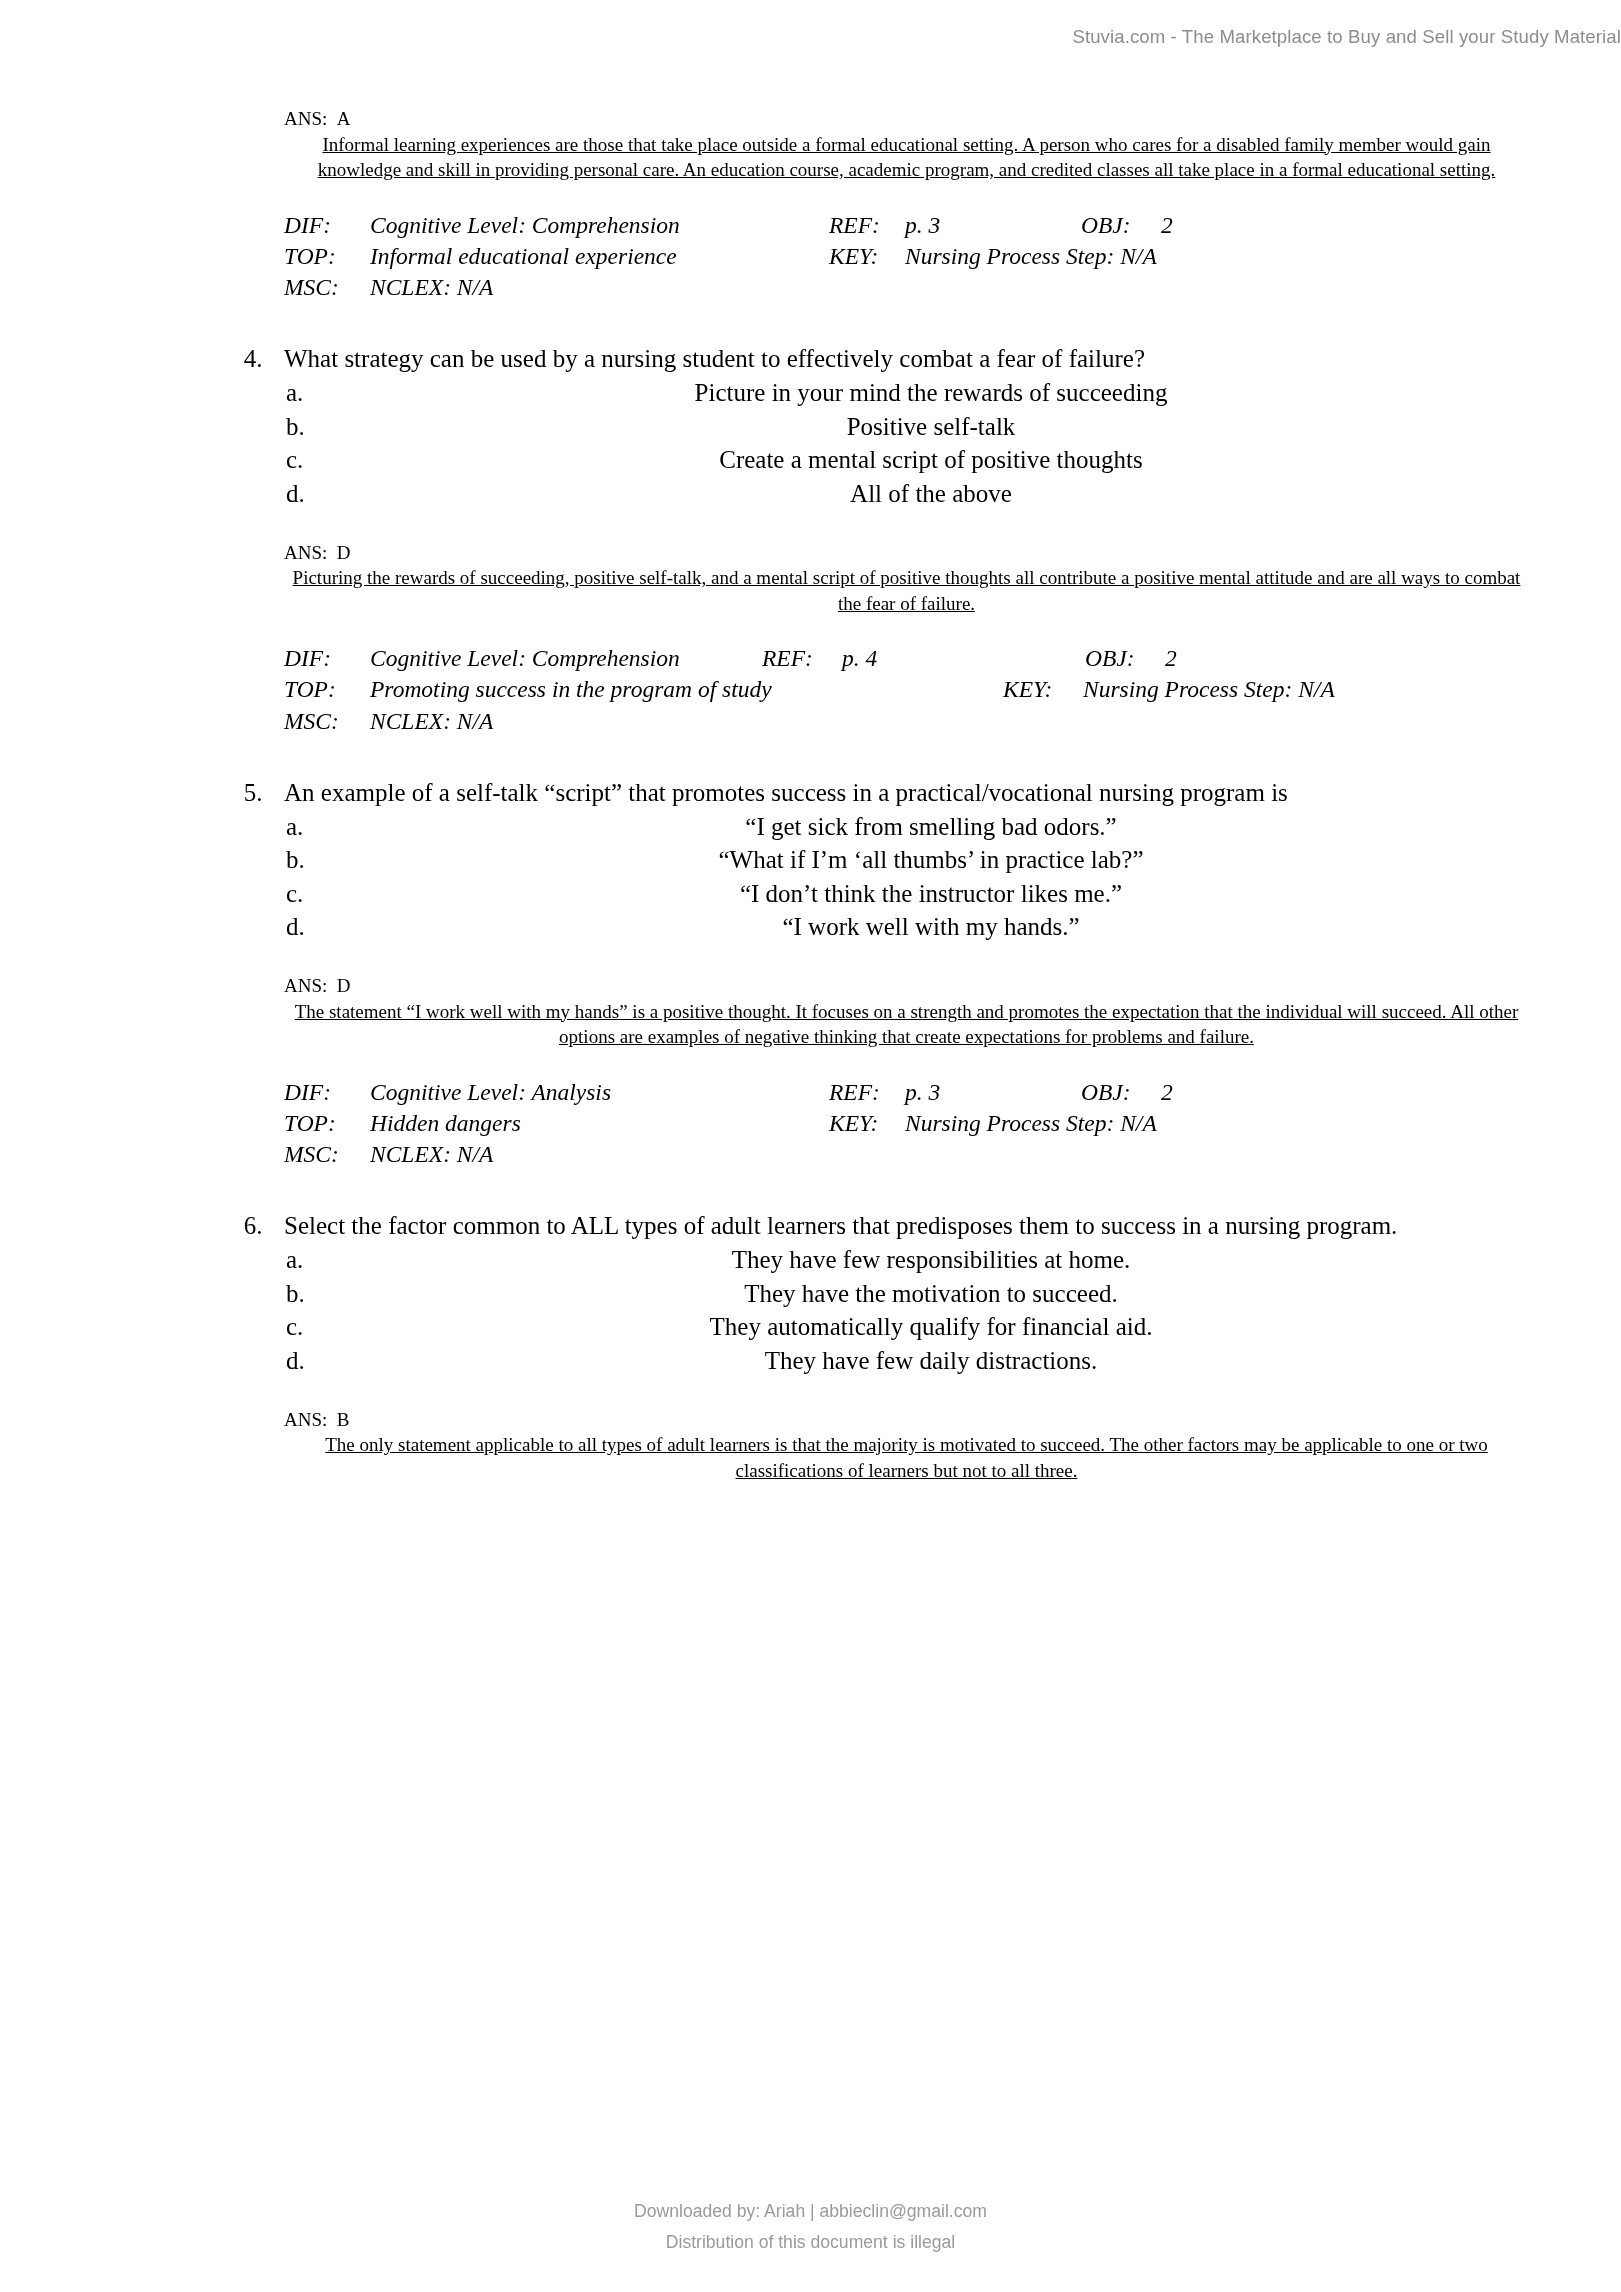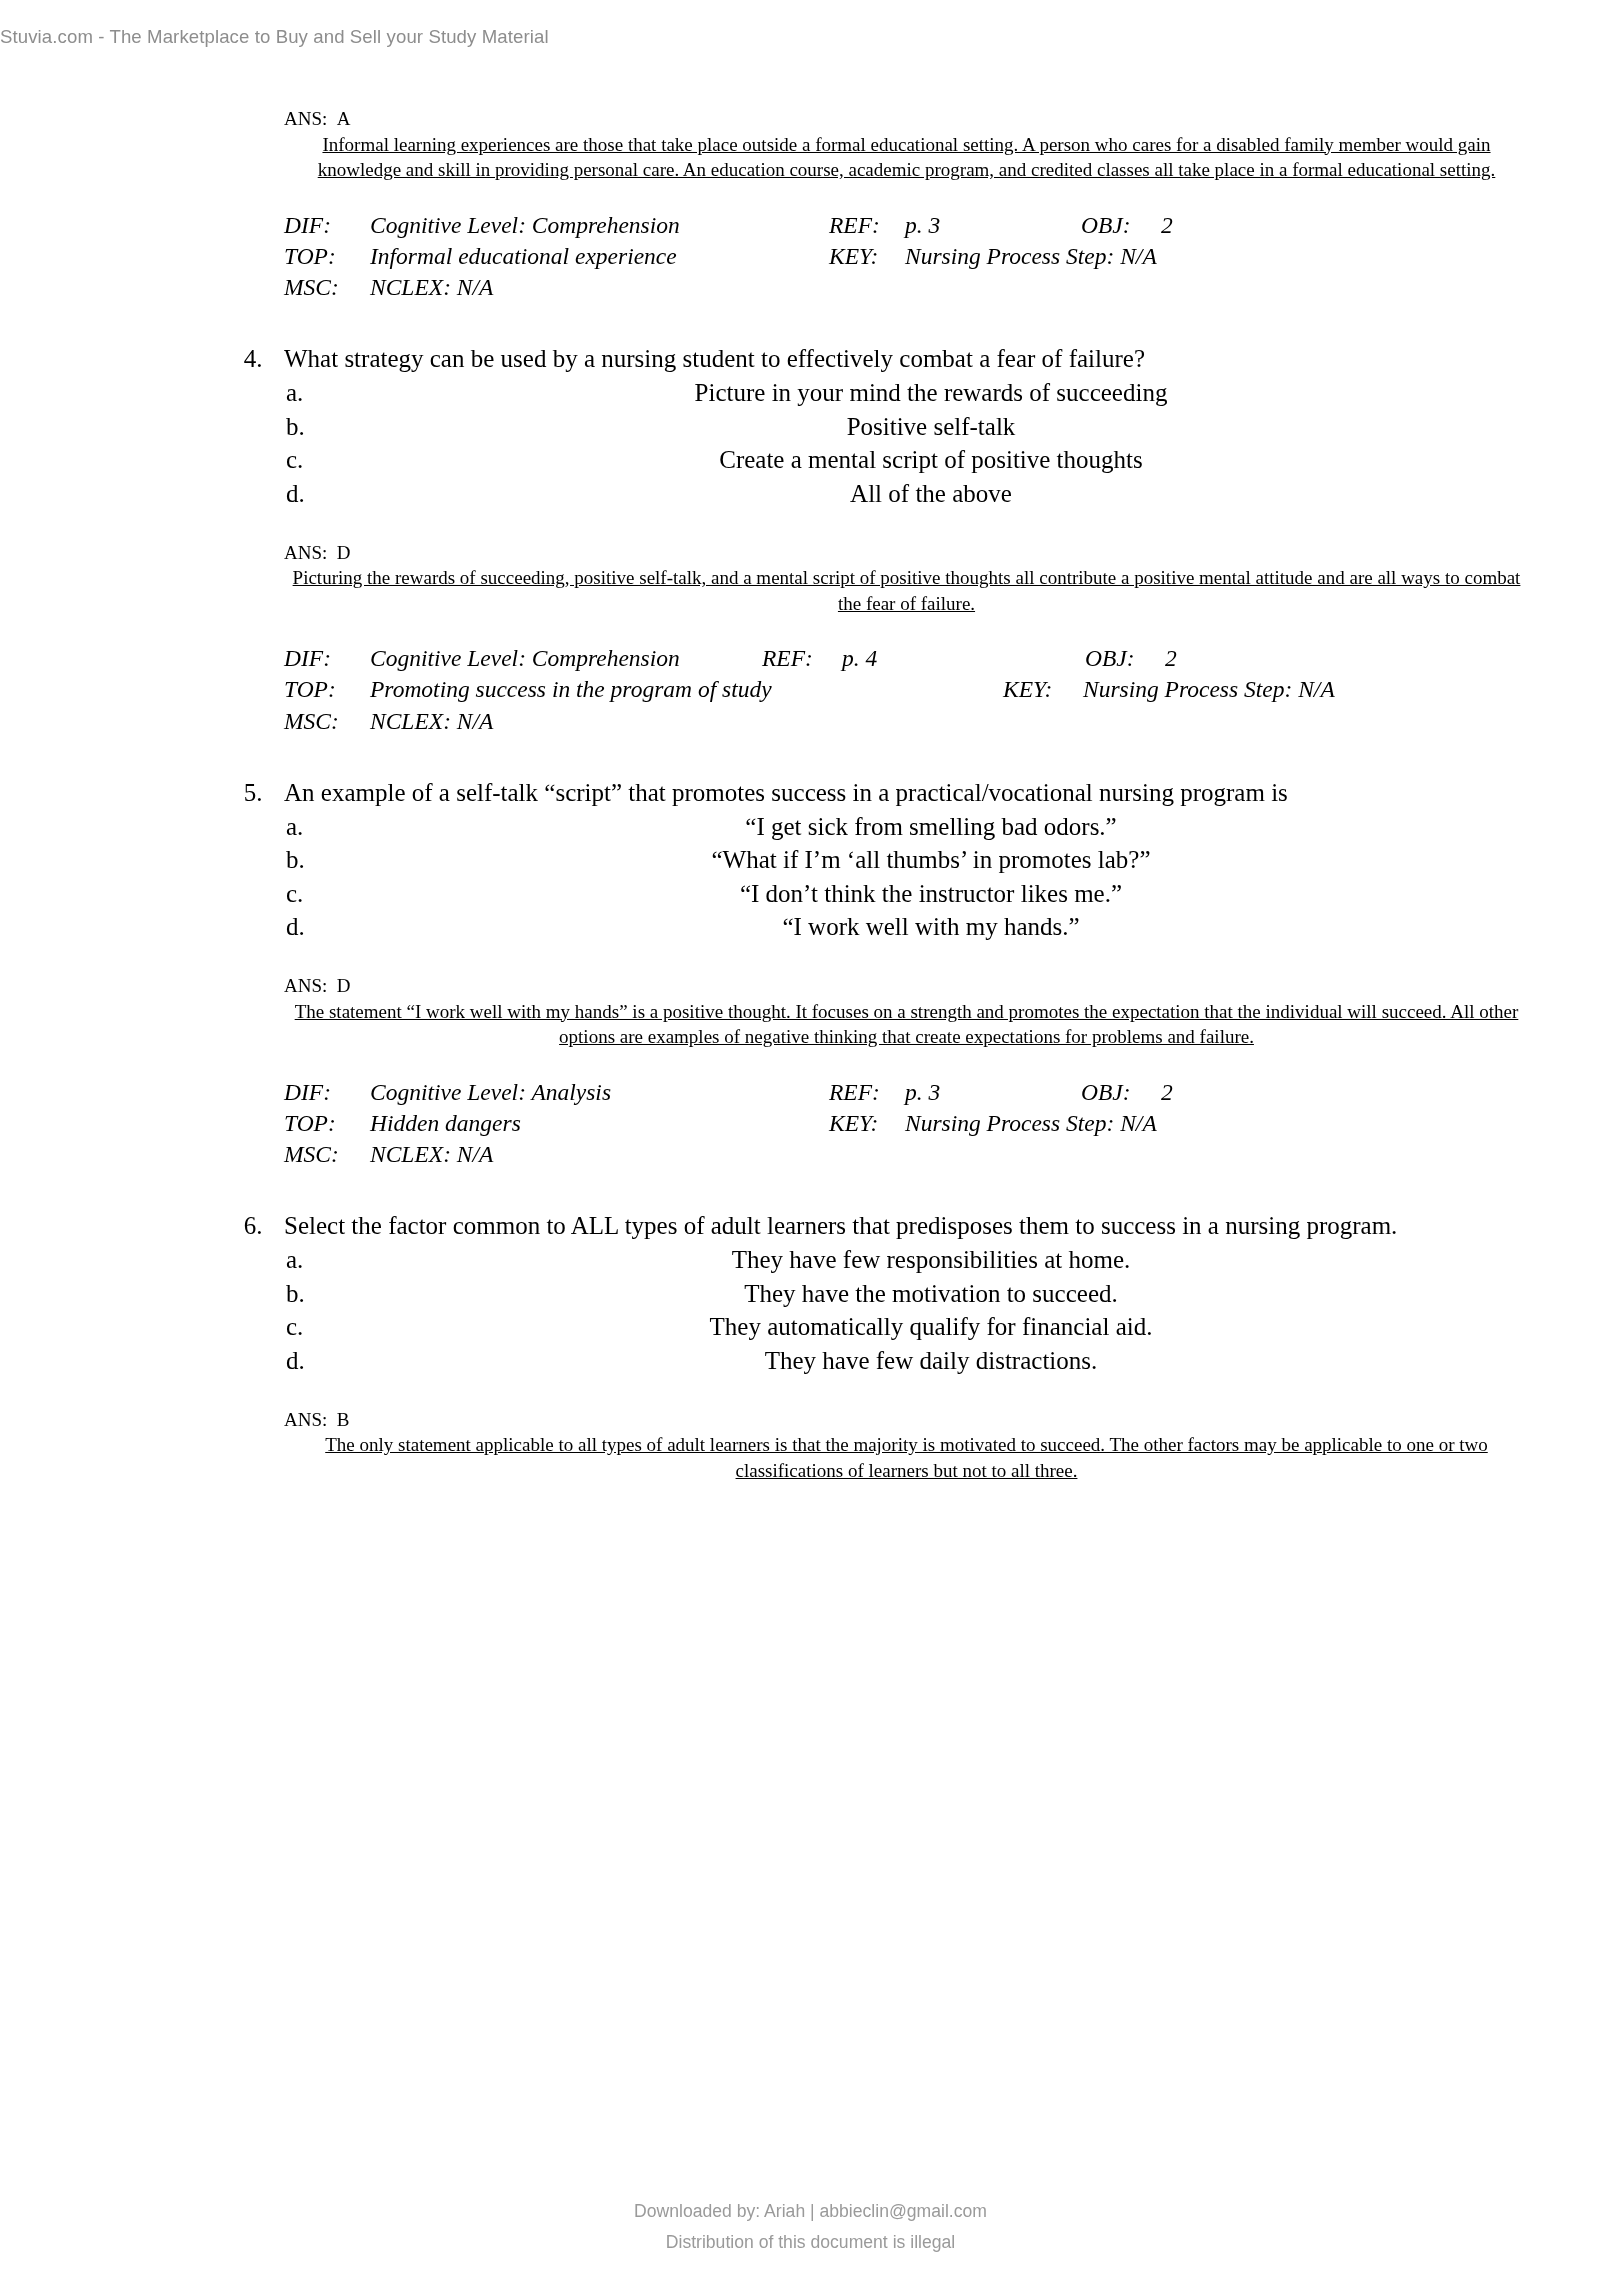--- a/index.html
+++ b/index.html
@@ -15,21 +15,21 @@
     color: #000000;
     overflow: hidden;
   }
 
   
   .page-header {
     position: absolute;
     top: 25.5px;
     left: 0;
     width: 100%;
-    text-align: left;
+    text-align: right;
     font-family: "Liberation Sans", sans-serif;
     font-size: 18.6px;
     color: #8d8d8d;
     letter-spacing: 0.1px;
   }
 
   
   .page-footer {
     position: absolute;
     bottom: 35px;
@@ -213,21 +213,21 @@
     <span class="q-num">5.</span>
     <span class="q-body">
       <span class="q-stem">An example of a self-talk “script” that promotes success in a practical/vocational nursing program is</span>
       <span class="options">
         <span class="option">
           <span class="opt-letter">a.</span>
           <span class="opt-text">“I get sick from smelling bad odors.”</span>
         </span>
         <span class="option">
           <span class="opt-letter">b.</span>
-          <span class="opt-text">“What if I’m ‘all thumbs’ in promotes lab?”</span>
+          <span class="opt-text">“What if I’m ‘all thumbs’ in practice lab?”</span>
         </span>
         <span class="option">
           <span class="opt-letter">c.</span>
           <span class="opt-text">“I don’t think the instructor likes me.”</span>
         </span>
         <span class="option">
           <span class="opt-letter">d.</span>
           <span class="opt-text">“I work well with my hands.”</span>
         </span>
       </span>

